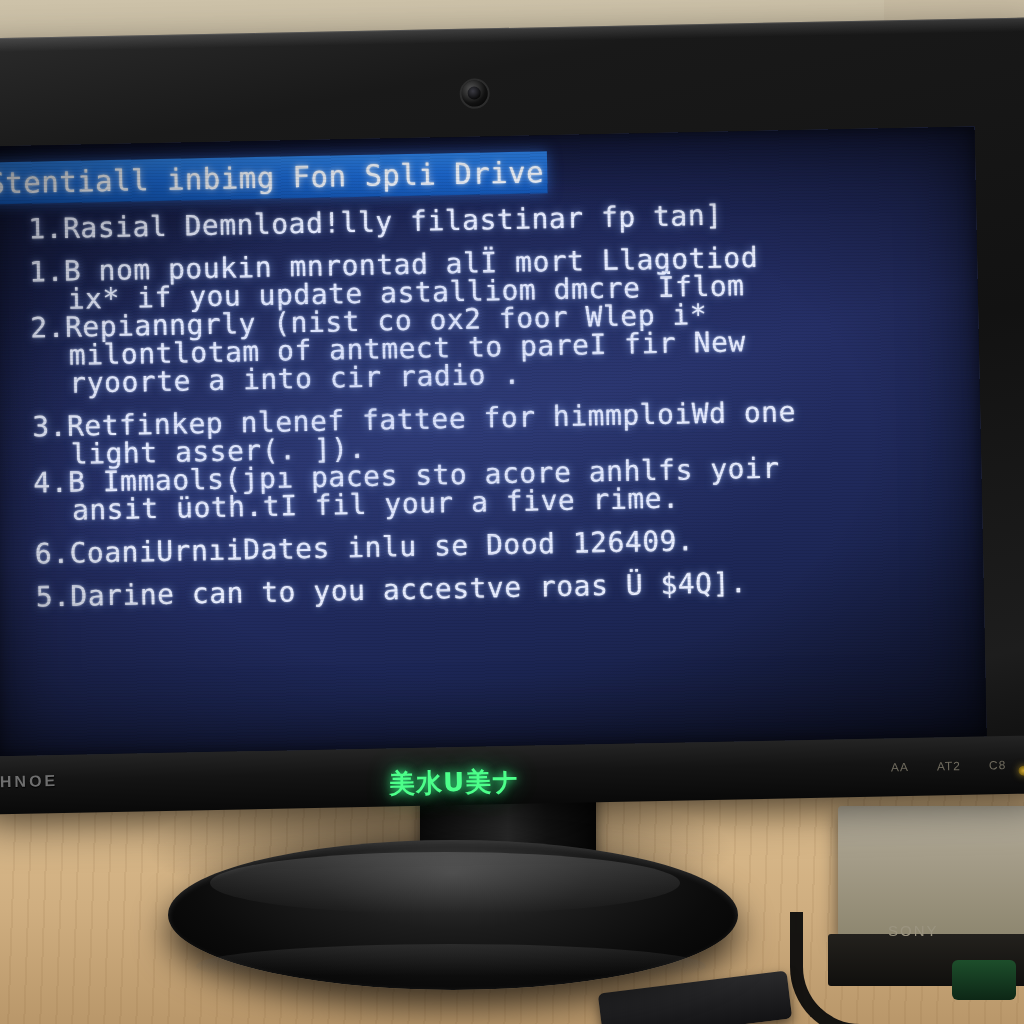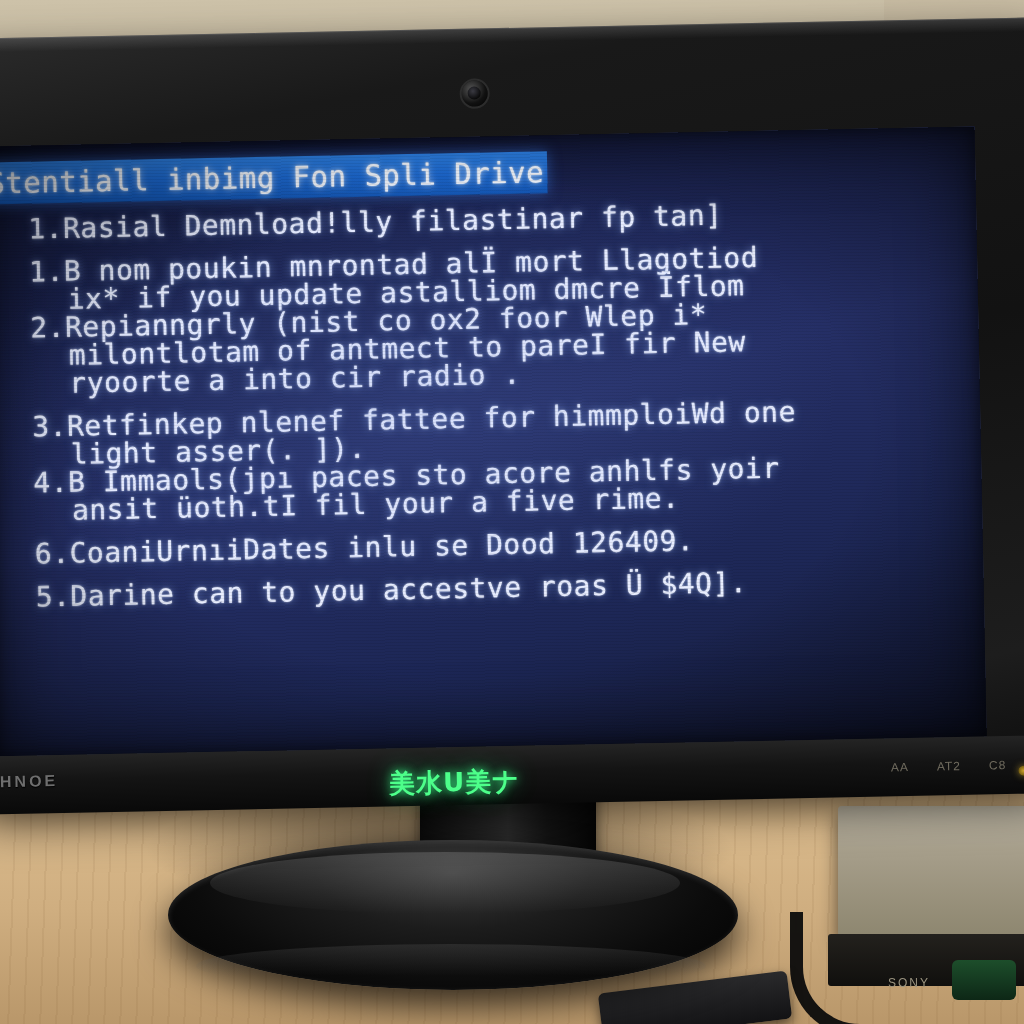--- a/index.html
+++ b/index.html
@@ -91,21 +91,21 @@
         background:linear-gradient(180deg,rgba(255,255,255,.16),rgba(255,255,255,0));}
   .base-rim{position:absolute;left:196px;top:944px;width:510px;height:44px;border-radius:50%;
         background:linear-gradient(180deg,rgba(90,90,90,.30),rgba(0,0,0,0) 72%);}
 
   
   .radio{position:absolute;left:838px;top:806px;width:196px;height:132px;
         background:linear-gradient(180deg,#b9b2a0 0%,#a49c88 40%,#8d866f 100%);
         border-radius:4px;box-shadow:0 8px 18px rgba(0,0,0,.6);}
   .radio-base{position:absolute;left:828px;top:934px;width:206px;height:52px;
         background:linear-gradient(180deg,#23211d,#100f0d);border-radius:3px;}
-  .radio-label{position:absolute;left:888px;top:976px;font-size:12px;color:#9a937f;letter-spacing:2px;}
+  .radio-label{position:absolute;left:888px;top:922px;font-size:15px;color:#9a937f;letter-spacing:2px;}
   .cable{position:absolute;left:790px;top:912px;width:120px;height:112px;
         border-left:13px solid #0c0c0c;border-bottom-left-radius:70px;
         border-bottom:13px solid #0c0c0c;opacity:.95;}
   .remote{position:absolute;left:600px;top:982px;width:190px;height:48px;transform:rotate(-7deg);
         background:linear-gradient(180deg,#2a2a2c,#121214);border-radius:6px;
         box-shadow:0 5px 12px rgba(0,0,0,.55);}
   .plug{position:absolute;left:952px;top:960px;width:64px;height:40px;border-radius:6px;
         background:linear-gradient(180deg,#1d4e2b,#0d2716);}
 </style>
 </head>

